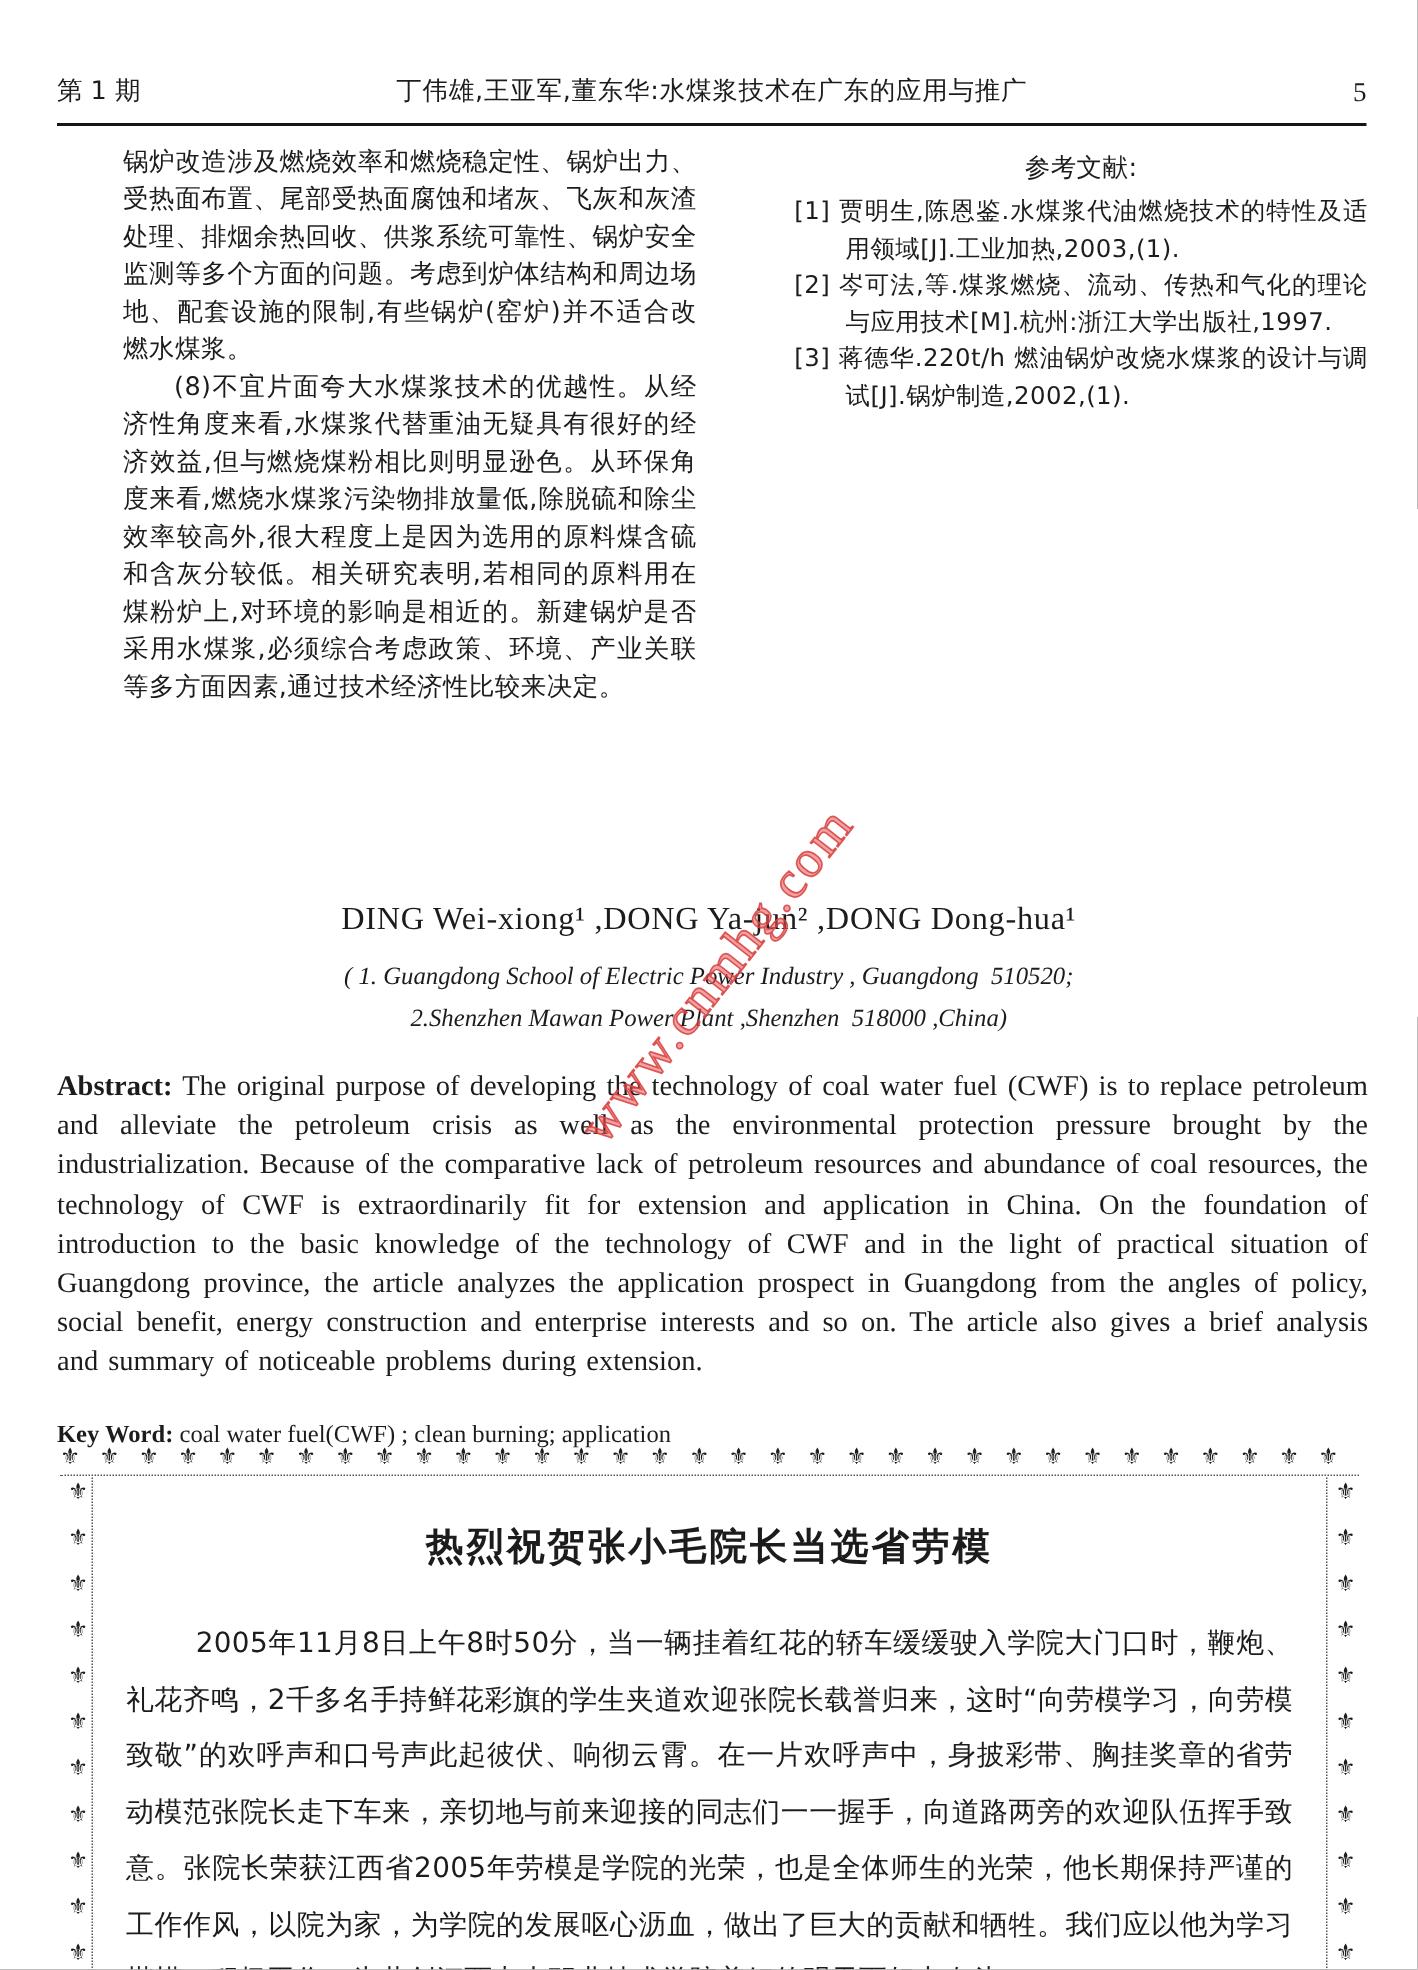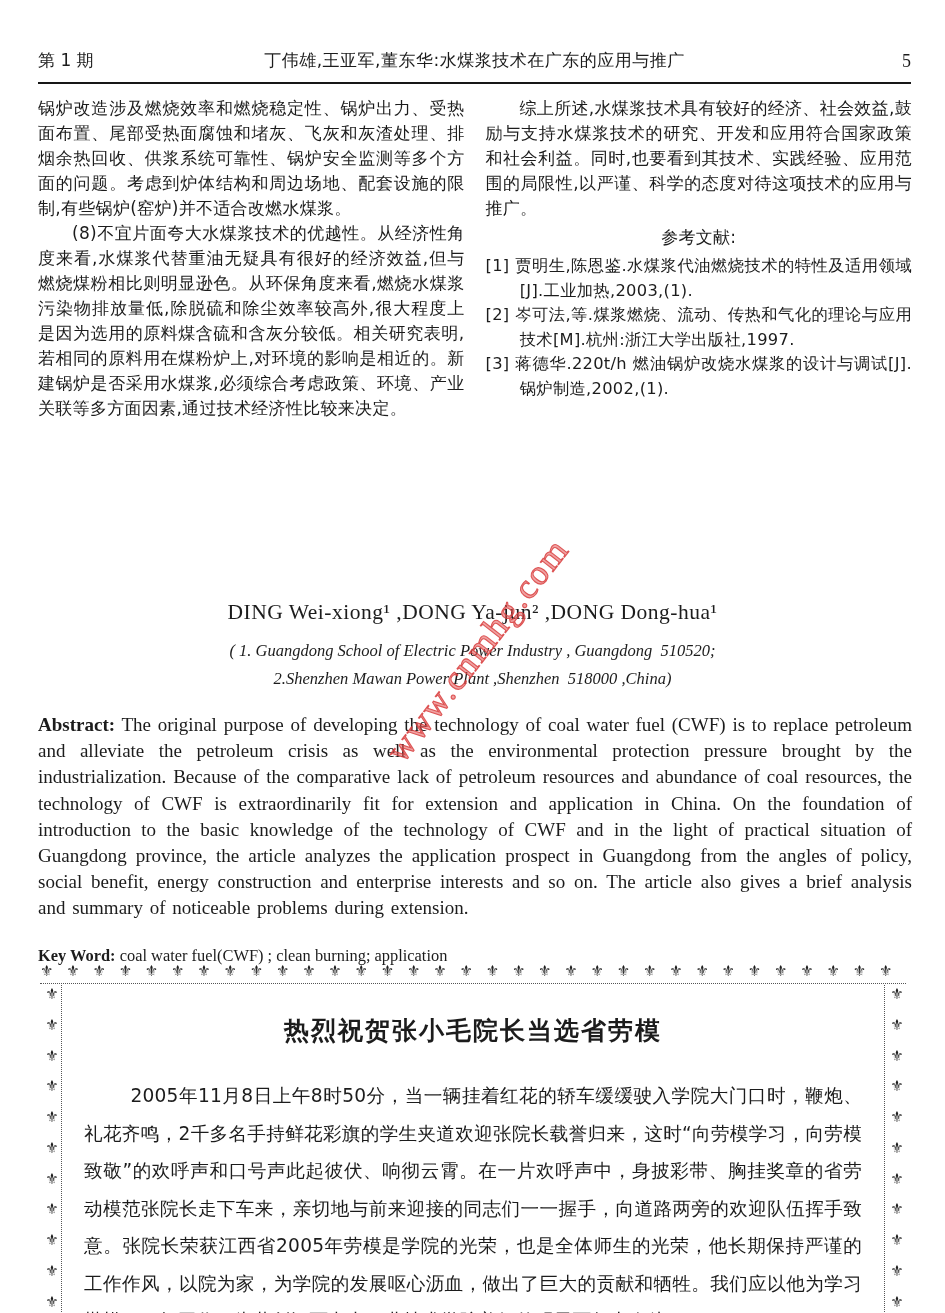--- a/index.html
+++ b/index.html
@@ -27,21 +27,21 @@
   .header .pageno { width: 160px; text-align: right; font-family: "Liberation Serif", serif; font-size: 18px; }
 
   
   .columns {
     position: absolute; top: 96px; left: 38px; right: 33px;
     display: flex; gap: 21px;
     font-size: 17px; line-height: 25px;
     text-align: justify;
     letter-spacing: 0.3px;
   }
-  .col { flex: 1; min-width: 0; }
+  .col { flex: 1; min-width: 0; margin-left: 44px; }
   .col p.indent { text-indent: 2em; }
   .refs-heading {
     text-align: center; font-weight: normal; margin: 4px 0 4px 0;
     font-size: 17px;
   }
   .refs { list-style: none; font-size: 16.3px; line-height: 24.5px; }
   .refs li { padding-left: 2.1em; text-indent: -2.1em; }
 
   
   .eng-title {
@@ -131,21 +131,20 @@
     <span class="running-title">丁伟雄,王亚军,董东华:水煤浆技术在广东的应用与推广</span>
     <span class="pageno">5</span>
   </div>
 
   <div class="columns">
     <div class="col">
       <p>锅炉改造涉及燃烧效率和燃烧稳定性、锅炉出力、受热面布置、尾部受热面腐蚀和堵灰、飞灰和灰渣处理、排烟余热回收、供浆系统可靠性、锅炉安全监测等多个方面的问题。考虑到炉体结构和周边场地、配套设施的限制,有些锅炉(窑炉)并不适合改燃水煤浆。</p>
       <p class="indent">(8)不宜片面夸大水煤浆技术的优越性。从经济性角度来看,水煤浆代替重油无疑具有很好的经济效益,但与燃烧煤粉相比则明显逊色。从环保角度来看,燃烧水煤浆污染物排放量低,除脱硫和除尘效率较高外,很大程度上是因为选用的原料煤含硫和含灰分较低。相关研究表明,若相同的原料用在煤粉炉上,对环境的影响是相近的。新建锅炉是否采用水煤浆,必须综合考虑政策、环境、产业关联等多方面因素,通过技术经济性比较来决定。</p>
     </div>
     <div class="col">
-      <p class="indent">综上所述,水煤浆技术具有较好的经济、社会效益,鼓励与支持水煤浆技术的研究、开发和应用符合国家政策和社会利益。同时,也要看到其技术、实践经验、应用范围的局限性,以严谨、科学的态度对待这项技术的应用与推广。</p>
       <div class="refs-heading">参考文献:</div>
       <ul class="refs">
         <li>[1] 贾明生,陈恩鉴.水煤浆代油燃烧技术的特性及适用领域[J].工业加热,2003,(1).</li>
         <li>[2] 岑可法,等.煤浆燃烧、流动、传热和气化的理论与应用技术[M].杭州:浙江大学出版社,1997.</li>
         <li>[3] 蒋德华.220t/h 燃油锅炉改烧水煤浆的设计与调试[J].锅炉制造,2002,(1).</li>
       </ul>
     </div>
   </div>
 
 

